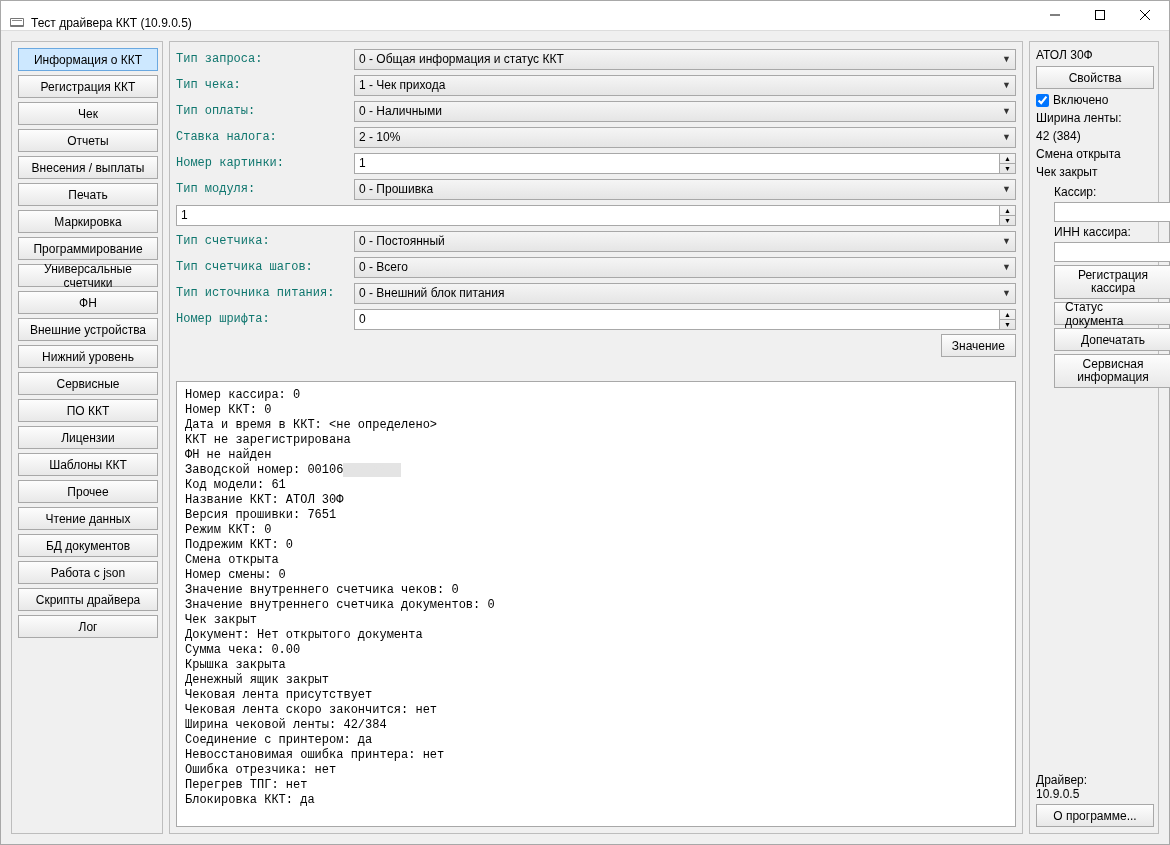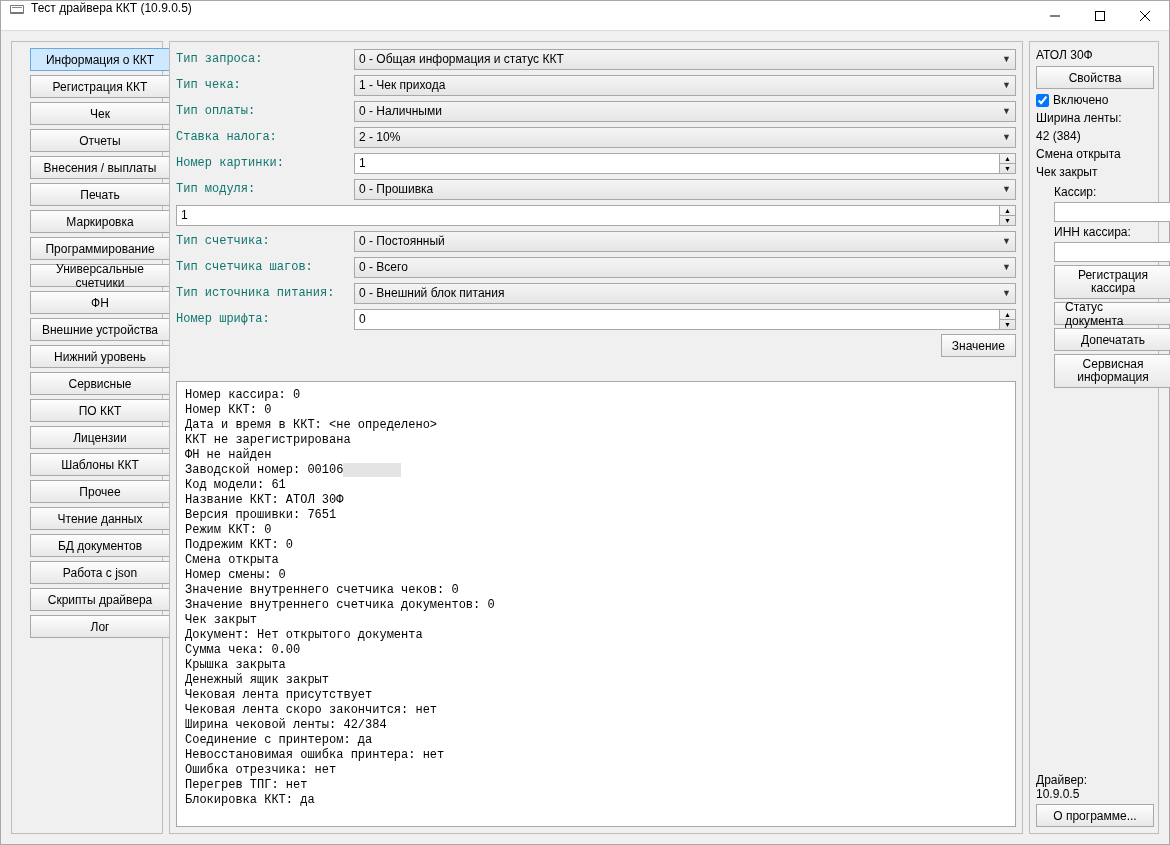--- a/index.html
+++ b/index.html
@@ -5,37 +5,37 @@
 * { box-sizing: border-box; margin: 0; padding: 0; }
 body {
   font-family: "Segoe UI", Tahoma, Arial, sans-serif;
   font-size: 12px;
   background: #fff;
   width: 1170px;
   height: 845px;
   overflow: hidden;
 }
 .window { width: 1170px; height: 845px; background: #f0f0f0; border: 1px solid #a8a8a8; display: flex; flex-direction: column; }
-.titlebar { height: 30px; background: #fff; display: flex; align-items: flex-start; padding: 0 2px; border-bottom: 1px solid #ddd; }
+.titlebar { height: 30px; background: #fff; display: flex; align-items: flex-end; padding: 0 2px; border-bottom: 1px solid #ddd; }
 .titlebar .app-icon { width: 16px; height: 16px; margin: 0 6px; }
 .titlebar .app-icon svg { width:16px; height:16px; }
 .titlebar .title { flex: 1; font-size: 12px; color: #000; }
 .titlebar .ctrls { display: flex; }
 .titlebar .ctrl { width: 45px; height: 30px; display:flex; align-items:center; justify-content:center; }
 .titlebar .ctrl svg { width: 10px; height: 10px; }
 
 .content { flex:1; display:flex; gap: 6px; padding: 10px; }
 
 .panel-border { border: 1px solid #bdbdbd; background: #f0f0f0; padding: 6px; }
 
 .left-panel { width: 152px; display:flex; flex-direction:column; gap: 4px; }
 .nav-btn {
   width: 140px; height: 23px; background: linear-gradient(#fdfdfd,#e8e8e8);
   border: 1px solid #a8a8a8; font-size: 12px; text-align:center;
-  display:flex; align-items:center; justify-content:center; cursor: default; margin-left: 12px;
+  display:flex; align-items:center; justify-content:center; cursor: default;
 }
 .nav-btn.active { background: #cde8ff; border: 1px solid #6aa8e0; }
 
 .center-panel { flex:1; display:flex; flex-direction:column; }
 
 .form-rows { display:flex; flex-direction:column; gap: 4px; }
 .form-row { display:flex; align-items:center; height: 22px; gap: 8px; }
 .form-row label { width: 170px; color:#0f766e;font-family:Liberation Mono, monospace; }
 .form-select {
   flex:1; height: 21px; background: linear-gradient(#f5f5f5,#e5e5e5);

